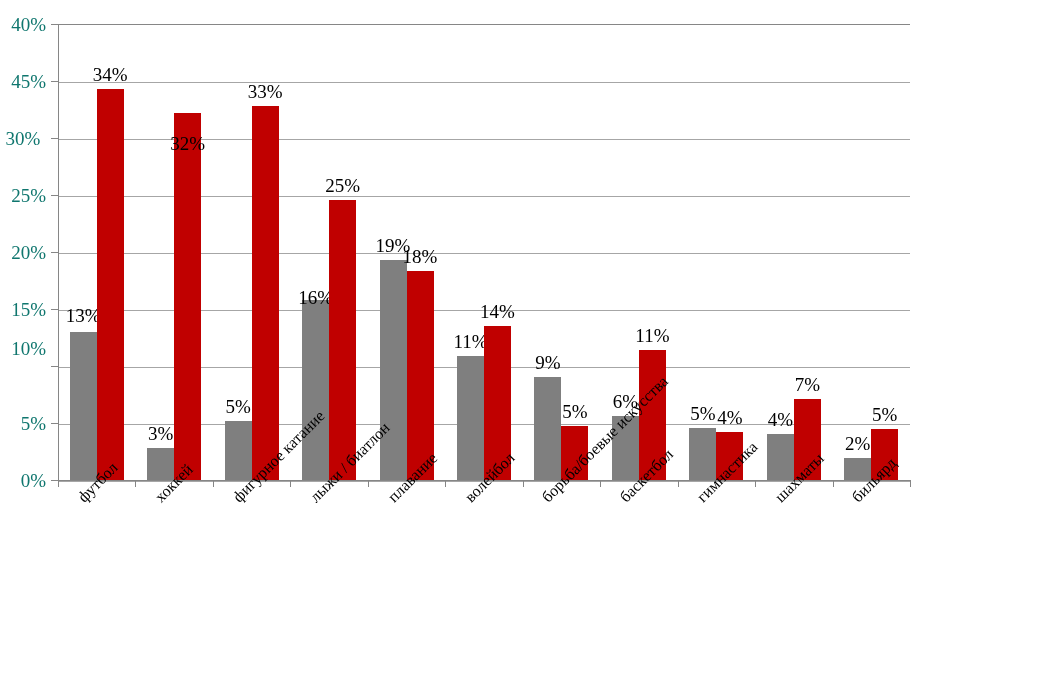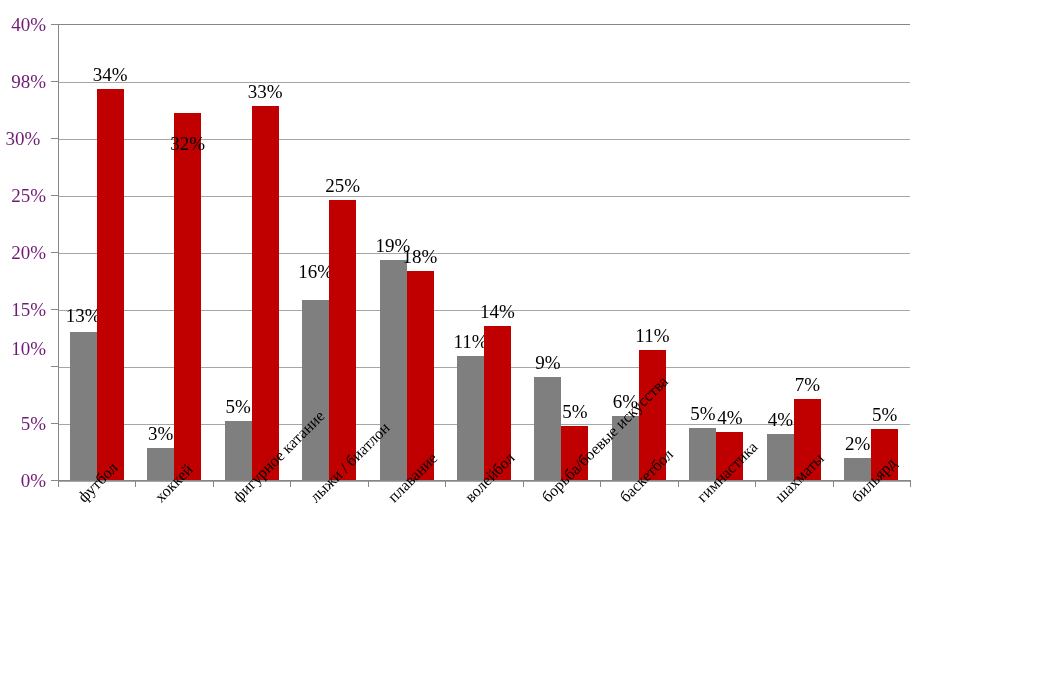--- a/index.html
+++ b/index.html
@@ -29,21 +29,21 @@
     position:absolute;left:58px;top:480px;width:852px;height:0;
     border-top:1px solid #868686;
   }
 
   
   .ytick-label{
     position:absolute;
     right:1045px;           
     text-align:right;
     font-size:19px;
-    color:#701a75;
+    color:#0f766e;
     line-height:1;
     white-space:nowrap;
   }
   .ytick-mark{
     position:absolute;
     width:7px;height:0;
     border-top:1px solid #868686;
   }
 
   
@@ -138,21 +138,21 @@
       <div class="ytick-label" style="left: 0px; width: 46px; top: 339px; right: auto;">10%</div>
       <div class="ytick-mark" style="left: 51px; top: 366px; border-top-color: rgb(134, 134, 134);"></div>
       <div class="ytick-label" style="left: 0px; width: 46px; top: 300px; right: auto;">15%</div>
       <div class="ytick-mark" style="left: 51px; top: 309px; border-top-color: rgb(134, 134, 134);"></div>
       <div class="ytick-label" style="left: 0px; width: 46px; top: 243px; right: auto;">20%</div>
       <div class="ytick-mark" style="left: 51px; top: 252px; border-top-color: rgb(134, 134, 134);"></div>
       <div class="ytick-label" style="left: 0px; width: 46px; top: 186px; right: auto;">25%</div>
       <div class="ytick-mark" style="left: 51px; top: 195px; border-top-color: rgb(134, 134, 134);"></div>
       <div class="ytick-label" style="left: 0px; width: 46px; top: 129px; right: auto; text-align: center;">30%</div>
       <div class="ytick-mark" style="left: 51px; top: 138px; border-top-color: rgb(134, 134, 134);"></div>
-      <div class="ytick-label" style="left: 0px; width: 46px; top: 72px; right: auto;">98%</div>
+      <div class="ytick-label" style="left: 0px; width: 46px; top: 72px; right: auto;">45%</div>
       <div class="ytick-mark" style="left: 51px; top: 81px; border-top-color: rgb(134, 134, 134);"></div>
       <div class="ytick-label" style="left: 0px; width: 46px; top: 15px; right: auto;">40%</div>
       <div class="ytick-mark" style="left: 51px; top: 24px; border-top-color: rgb(134, 134, 134);"></div>
     </div>
 
   <div class="axis-x-line"></div>
   <div id="xticks">
       <div class="xtick-mark" style="left: 58px; border-left-color: rgb(134, 134, 134);"></div>
       <div class="xtick-mark" style="left: 135.455px; border-left-color: rgb(134, 134, 134);"></div>
       <div class="xtick-mark" style="left: 212.909px; border-left-color: rgb(134, 134, 134);"></div>
@@ -174,21 +174,21 @@
       <div class="bar-label" style="width: 56px; left: 24.2273px; top: 40.98px;">34%</div>
       <div class="bar series-a" title="хоккей — занимаюсь 3%" style="left: 89.1818px; width: 27px; height: 31.92px; background: rgb(127, 127, 127);"></div>
       <div class="bar-label" style="width: 56px; left: 74.6818px; top: 400.08px;">3%</div>
       <div class="bar series-b" title="хоккей — смотрю 32%" style="left: 116.182px; width: 27px; height: 367.08px; background: rgb(192, 0, 0);"></div>
       <div class="bar-label" style="width: 56px; left: 101.682px; top: 64.92px; margin-top: 45px;">32%</div>
       <div class="bar series-a" title="фигурное катание — занимаюсь 5%" style="left: 166.636px; width: 27px; height: 59.28px; background: rgb(127, 127, 127);"></div>
       <div class="bar-label" style="width: 56px; left: 152.136px; top: 372.72px;">5%</div>
       <div class="bar series-b" title="фигурное катание — смотрю 33%" style="left: 193.636px; width: 27px; height: 373.92px; background: rgb(192, 0, 0);"></div>
       <div class="bar-label" style="width: 56px; left: 179.136px; top: 58.08px;">33%</div>
       <div class="bar series-a" title="лыжи / биатлон — занимаюсь 16%" style="left: 244.091px; width: 27px; height: 180.12px; background: rgb(127, 127, 127);"></div>
-      <div class="bar-label" style="width: 56px; left: 229.591px; top: 238px;">16%</div>
+      <div class="bar-label" style="width: 56px; left: 229.591px; top: 264px;">16%</div>
       <div class="bar series-b" title="лыжи / биатлон — смотрю 25%" style="left: 271.091px; width: 27px; height: 280.44px; background: rgb(192, 0, 0);"></div>
       <div class="bar-label" style="width: 56px; left: 256.591px; top: 151.56px;">25%</div>
       <div class="bar series-a" title="плавание — занимаюсь 19%" style="left: 321.545px; width: 27px; height: 220.02px; background: rgb(127, 127, 127);"></div>
       <div class="bar-label" style="width: 56px; left: 307.045px; top: 211.98px;">19%</div>
       <div class="bar series-b" title="плавание — смотрю 18%" style="left: 348.545px; width: 27px; height: 208.62px; background: rgb(192, 0, 0);"></div>
       <div class="bar-label" style="width: 56px; left: 334.045px; top: 223.38px;">18%</div>
       <div class="bar series-a" title="волейбол — занимаюсь 11%" style="left: 399px; width: 27px; height: 124.26px; background: rgb(127, 127, 127);"></div>
       <div class="bar-label" style="width: 56px; left: 384.5px; top: 307.74px;">11%</div>
       <div class="bar series-b" title="волейбол — смотрю 14%" style="left: 426px; width: 27px; height: 153.9px; background: rgb(192, 0, 0);"></div>
       <div class="bar-label" style="width: 56px; left: 411.5px; top: 278.1px;">14%</div>

